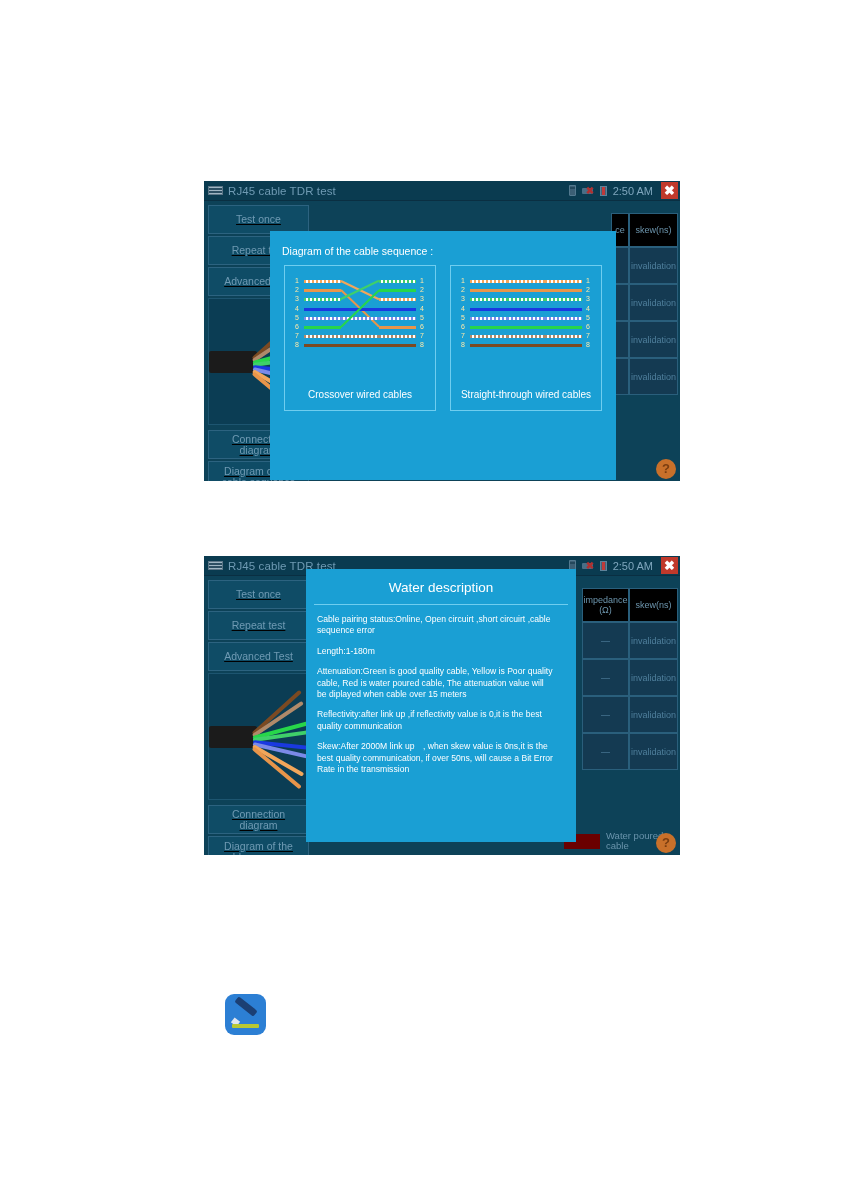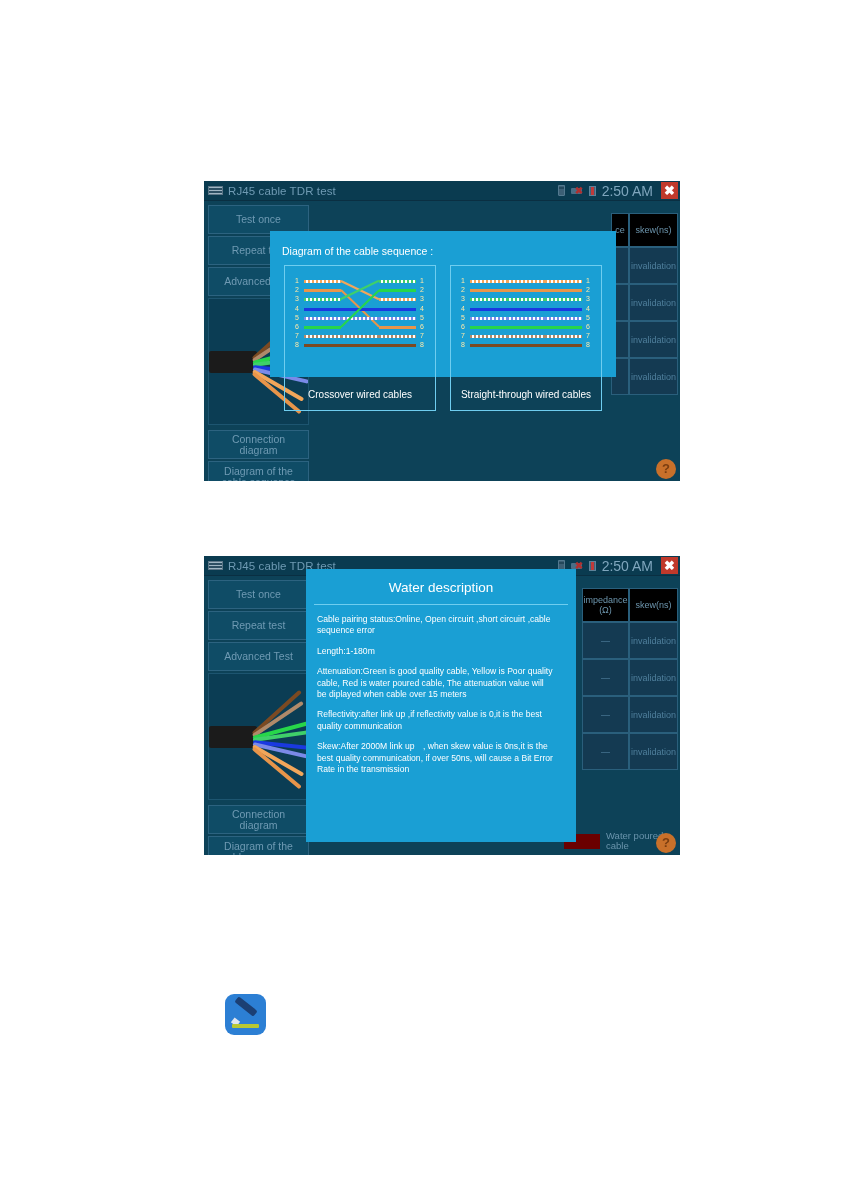--- a/index.html
+++ b/index.html
@@ -98,41 +98,42 @@
   .sysicon.batt .b-b {
     position:absolute; left:1px; top:1px; width:7px; height:10px;
     background:#42657c; border:1px solid #5e8299; box-sizing:border-box;
   }
   .sysicon.batt .b-bolt {
     position:absolute; left:3px; top:2px; width:3px; height:8px;
     background:#c03a3a;
   }
   .clock {
     color: #7fa6bd;
-    font-size: 14px;
+    font-size: 11px;
     white-space: nowrap;
   }
   .close-btn {
     width: 17px; height: 17px;
     background: #c0392b;
     color: #ffffff;
     font-size: 13px;
     font-weight: bold;
     line-height: 17px;
     text-align: center;
     margin-left: 3px;
     flex: none;
   }
 
   
   .side-col {
     position: absolute;
     left: 4px;
     top: 24px;
     width: 101px;
+    text-decoration: underline;
   }
   .side-btn {
     height: 29px;
     border: 1px solid #2c6380;
     background: #0f4c66;
     color: #6f9ab3;
     font-size: 10.5px;
     display: flex;
     align-items: center;
     justify-content: center;
@@ -223,21 +224,21 @@
   
   .modal {
     position: absolute;
     background: #1a9fd4;
     z-index: 30;
   }
   #modal-sequence {
     left: 66px;
     top: 50px;
     width: 346px;
-    height: 146px;
+    height: 249px;
     padding: 0;
   }
   .modal-heading {
     color: #ffffff;
     font-size: 10.5px;
     padding: 14px 0 8px 12px;
   }
   .diagrams {
     display: flex;
     gap: 14px;

